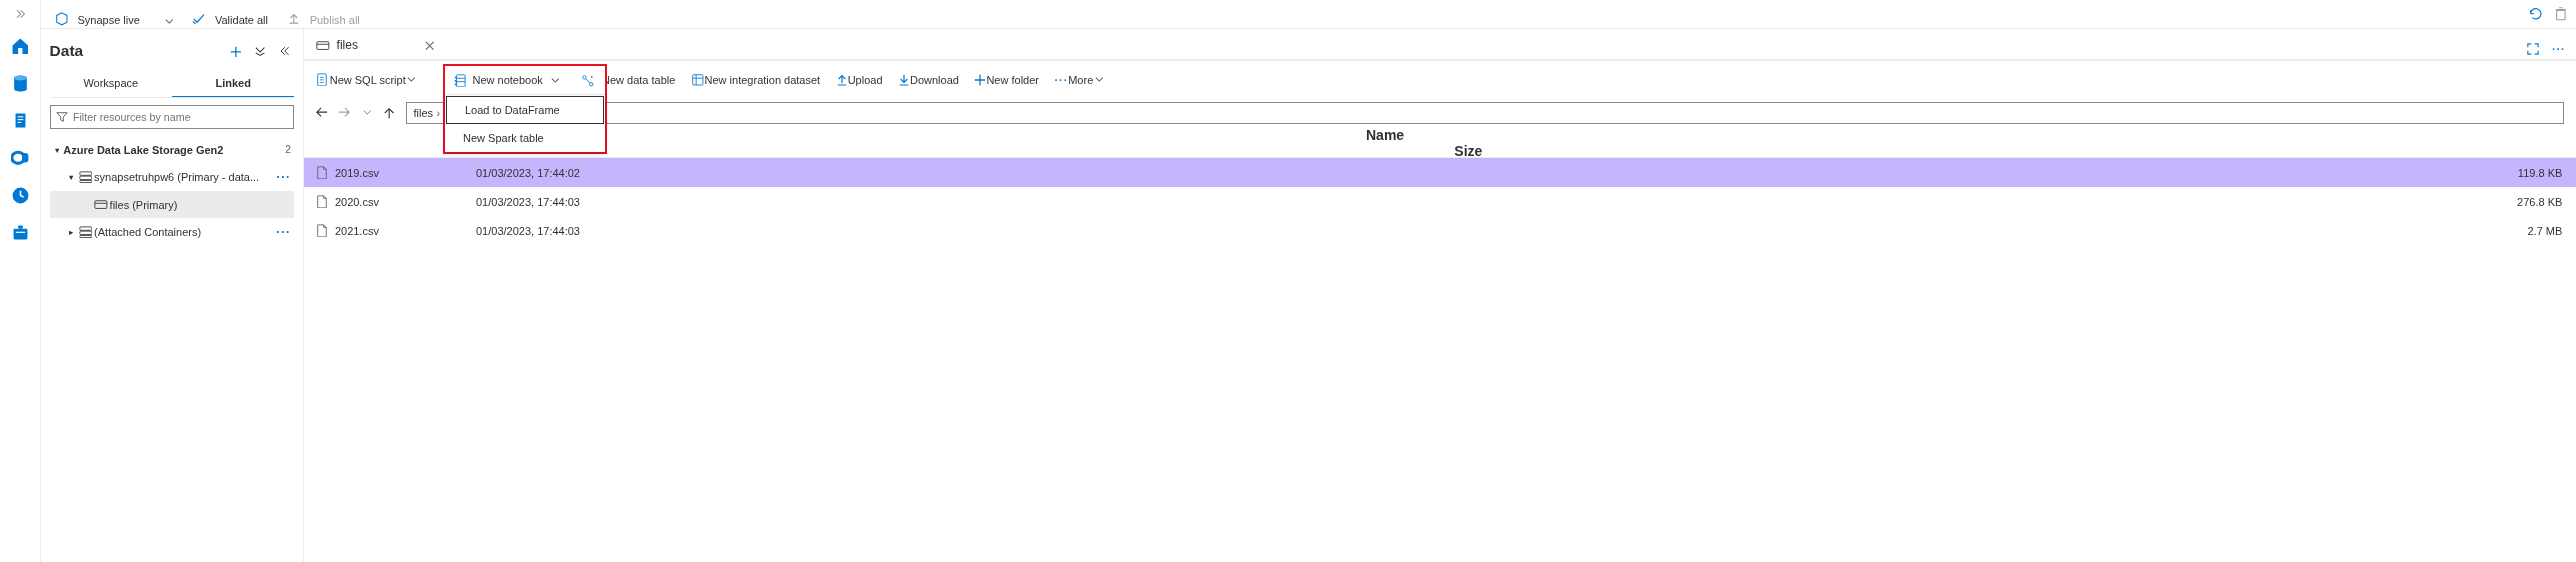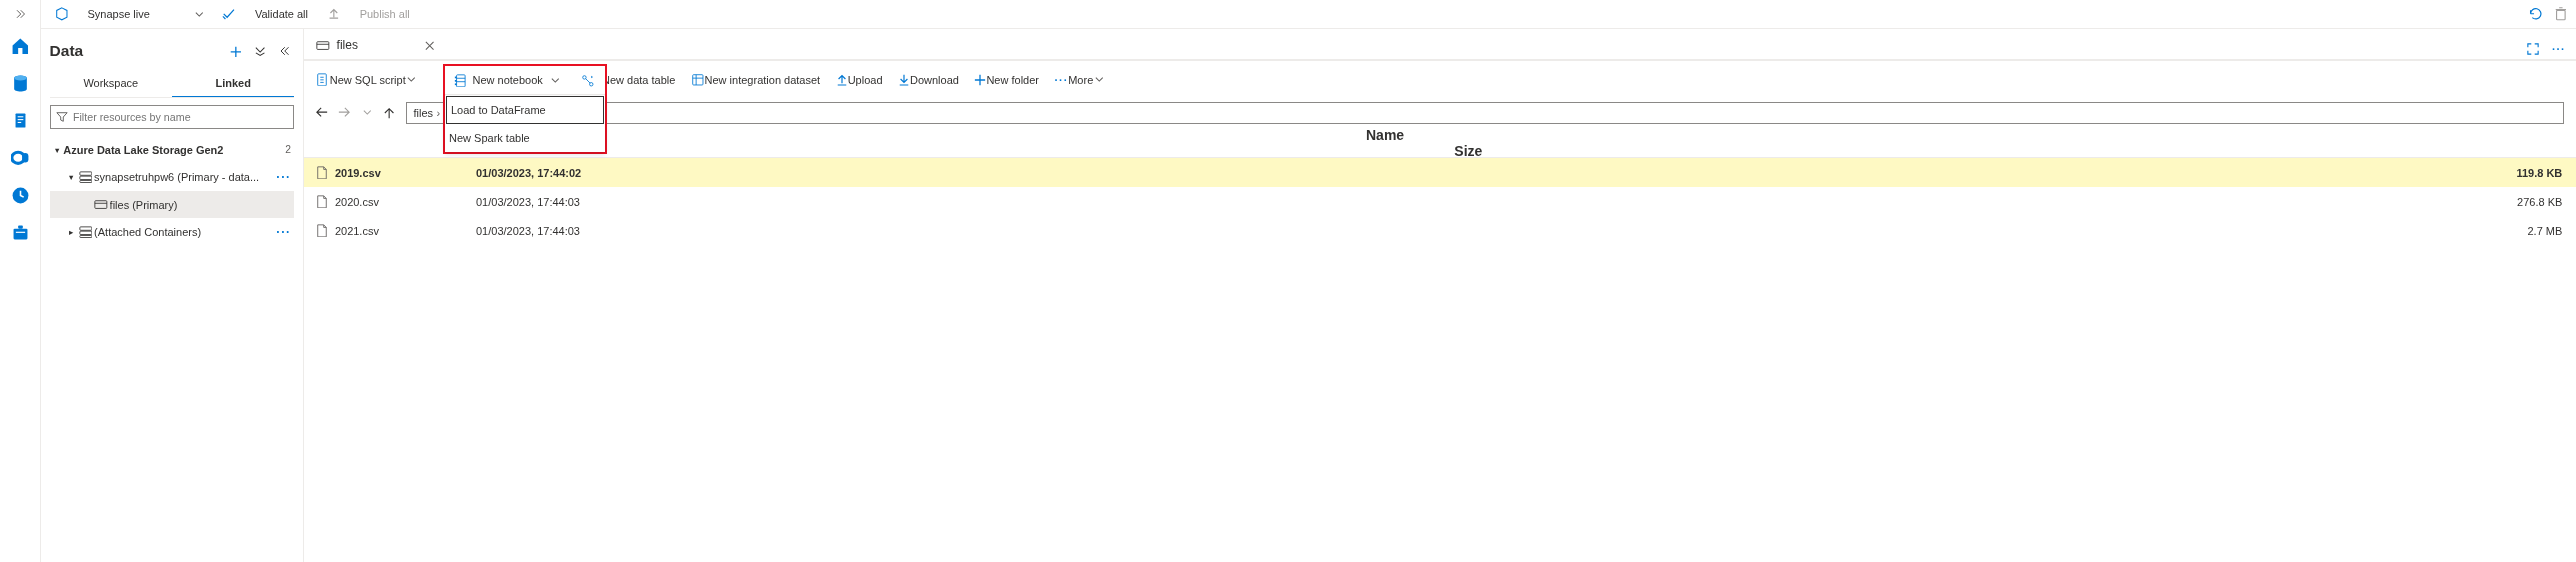--- a/index.html
+++ b/index.html
@@ -52,21 +52,21 @@
     height: 29px;
     border-bottom: 0.9px solid #edebe9;
     display: flex;
     align-items: center;
     padding: 0 8.6px;
     color: #323130;
     font-size: 11px;
     gap: 8.6px;
   }
   .top-bar .tb-group {
-    display: flex; align-items: center; gap: 19px;
+    display: flex; align-items: flex-end; gap: 9px;
     padding: 0 5.2px;
     height: 24px;
     cursor: pointer;
   }
   .top-bar .tb-group.disabled { color: #a19f9d; cursor: default; }
   .top-spacer { flex: 1; }
   .top-right { display: flex; gap: 10.3px; align-items: center; }
   .top-right .ti { color: #0078d4; cursor: pointer; }
   .top-right .ti.dis { color: #a19f9d; }
 
@@ -239,21 +239,21 @@
     color: #323130;
   }
   .popup-body {
     box-shadow: 0 1.7px 5.2px rgba(0,0,0,0.15);
     width: 160px;
     margin-top: 0;
   }
   .popup-item {
     height: 27.5px;
     display: flex; align-items: center;
-    padding: 0 4px;
+    padding: 0 18px;
     cursor: pointer;
     font-size: 11px;
   }
   .popup-item.hilite {
     border: 0.9px solid #323130;
     margin: 0.9px;
   }
 
   
   .breadcrumb-row {
@@ -293,21 +293,21 @@
     color: #323130;
     flex-direction: column;
   }
   .ft-row {
     height: 29px;
     display: flex; align-items: center;
     font-size: 11px;
     color: #323130;
     border-bottom: 0;
   }
-  .ft-row.sel { background: #fef9c3; font-weight: bold; }
+  .ft-row.sel { background: #c4b5fd; }
   .col-name { width: 172px; padding-left: 12px; display: flex; align-items: center; gap: 6.9px; }
   .col-mod  { width: 412px; }
   .col-type { flex: 1; }
   .col-size { width: 112px; text-align: right; padding-right: 13.7px; }
   .fileicon { color: #605e5c; }
 
   svg { display: block; }
 </style>
 </head>
 <body>

